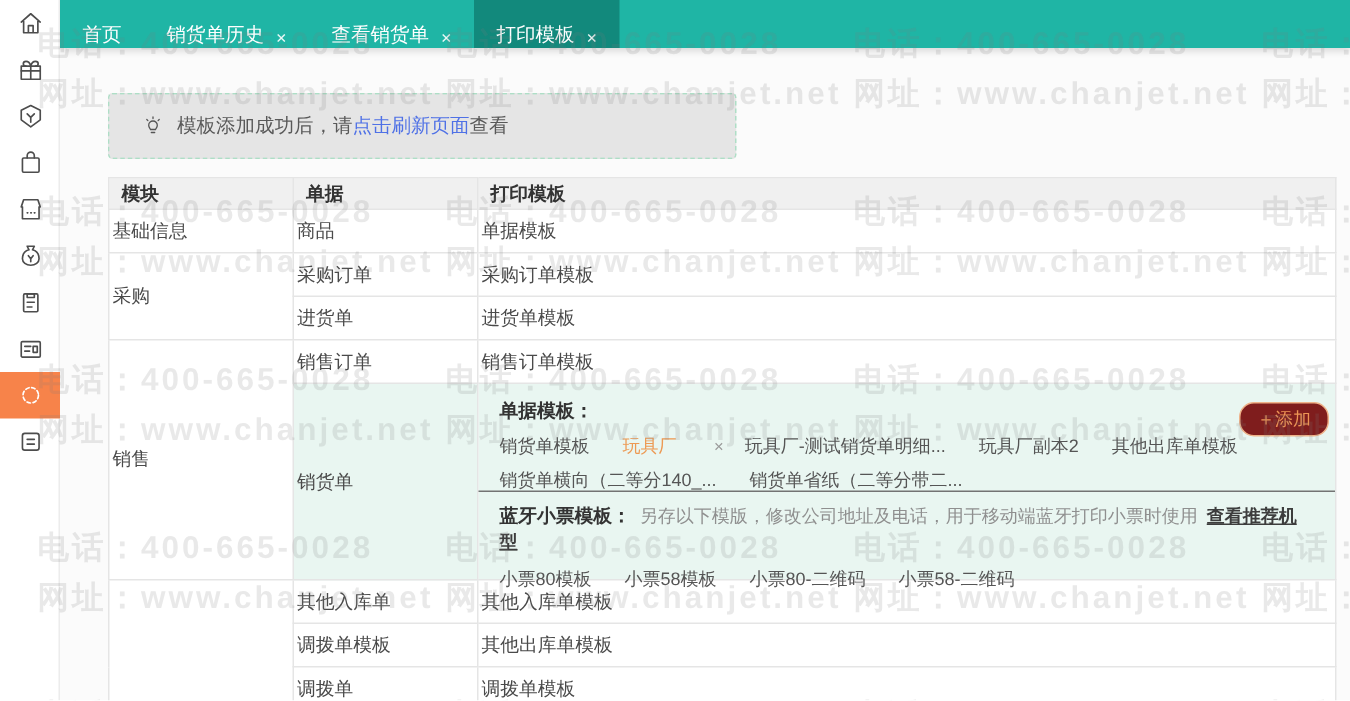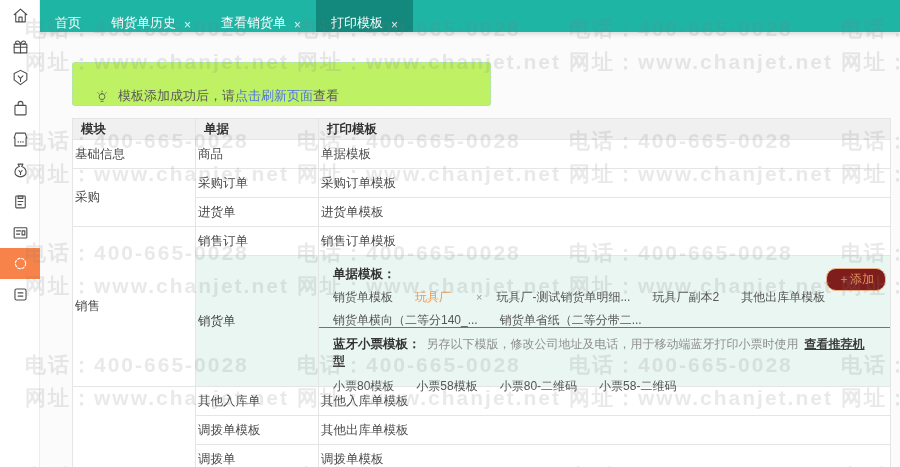--- a/index.html
+++ b/index.html
@@ -21,22 +21,22 @@
   .topbar { position:absolute; left:40px; top:0; width:860px; height:32px; background:#1fb5a5;
     display:flex; align-items:stretch; z-index:4; box-shadow:0 2px 5px rgba(0,0,0,.14); }
   .tab { display:flex; align-items:flex-end; padding:0 15px; color:#fff; font-size:13px;
     cursor:pointer; white-space:nowrap; }
   .tab .close { margin-left:8px; font-size:12px; opacity:.9; cursor:pointer; }
   .tab.active { background:#12897c; }
 
   
   .content { position:absolute; left:40px; top:32px; width:860px; height:435px; background:#fbfbfb; }
 
-  .banner { position:absolute; left:32px; top:30px; width:419px; height:44px; background:#bef264;
-    border:1px dashed #aedec6; border-radius:3px; display:flex; align-items:flex-end; padding-left:21px; }
+  .banner { position:absolute; left:32px; top:30px; width:419px; height:44px; background:#e5e5e5;
+    border:1px dashed #aedec6; border-radius:3px; display:flex; align-items:center; padding-left:21px; }
   .banner svg { width:16px; height:16px; stroke:#555; fill:none; stroke-width:1.3;
     stroke-linecap:round; margin-right:8px; flex:none; }
   .banner-text { font-size:13px; color:#595959; }
   .banner-text a { color:#4f71e6; text-decoration:none; cursor:pointer; }
 
   
   .tpl-table { position:absolute; left:32px; top:86px; width:818px; border-collapse:collapse;
     table-layout:fixed; background:#fff; }
   .tpl-table th, .tpl-table td { border:1px solid #e5e5e5; text-align:left; }
   .tpl-table th { height:21px; background:#f0f0f0; font-size:12.5px; font-weight:bold;

